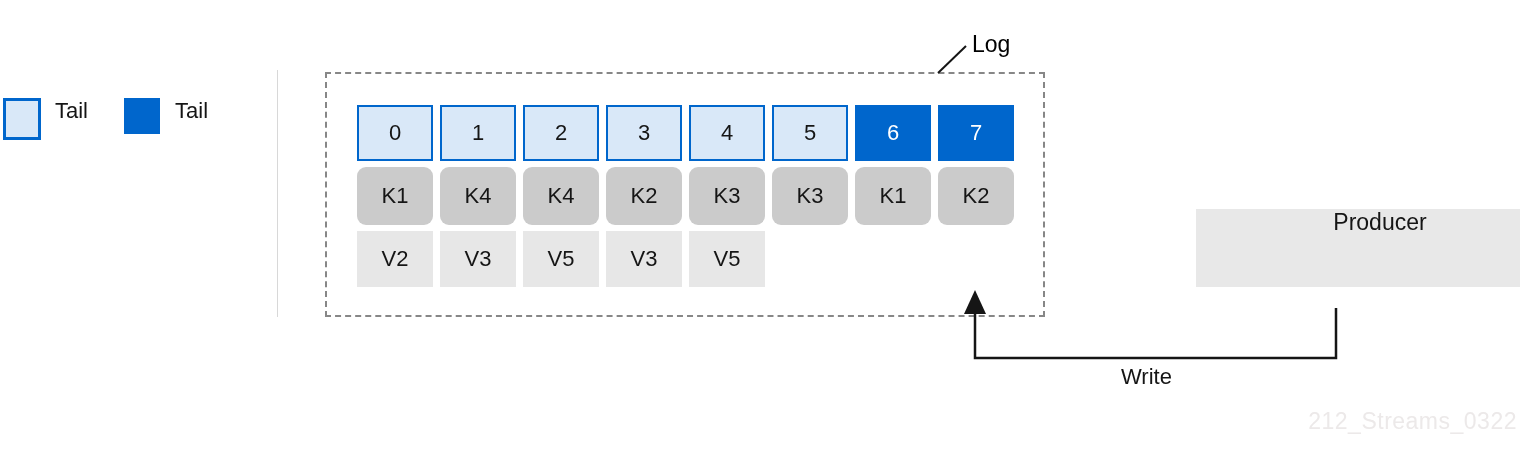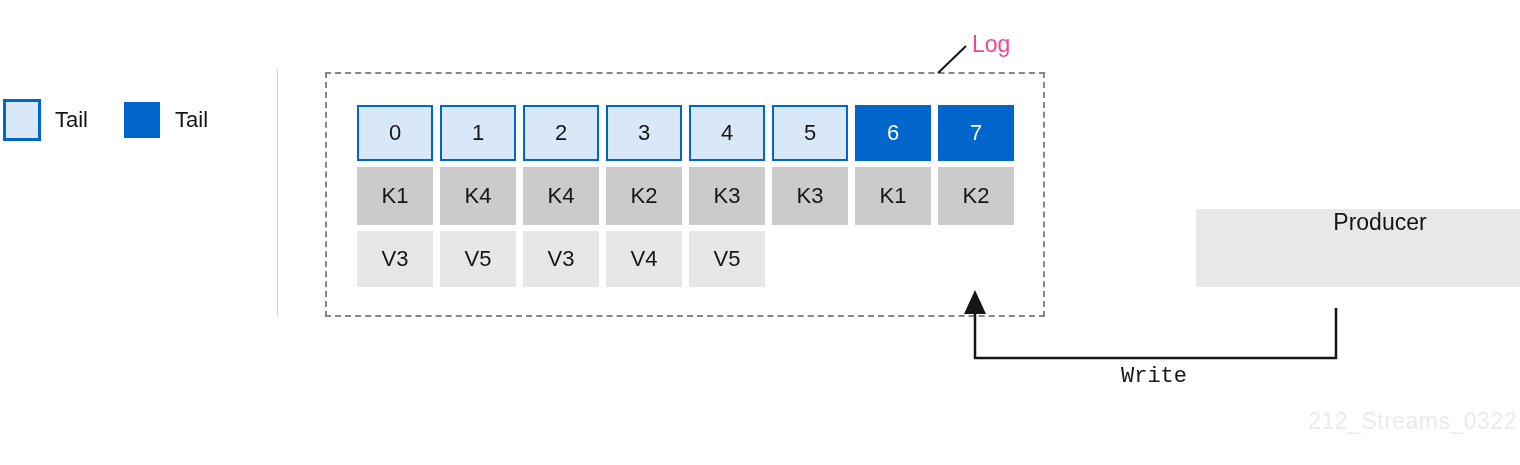--- a/index.html
+++ b/index.html
@@ -16,21 +16,20 @@
     overflow: hidden;
     color: #151515;
   }
   
   .legend {
     position: absolute;
     left: 3px;
     top: 98px;
     height: 44px;
     display: flex;
-    align-items: center;
   }
   .swatch { display: inline-block; box-sizing: border-box; }
   .swatch.tail {
     width: 38px; height: 42px;
     background: var(--tail-fill);
     border: 3px solid var(--head-fill);
     margin-right: 14px;
   }
   .swatch.head {
     width: 36px; height: 36px;
@@ -51,21 +50,21 @@
     position: absolute;
     left: 325px; top: 72px;
     width: 716px; height: 241px;
     border: 2px dashed #878787;
   }
   .log-label {
     position: absolute;
     left: 972px; top: 31px;
     font-size: 23px;
     font-weight: 500;
-    color: #ec4899;
+    color: #000000;
   }
   
   .grid {
     position: absolute;
     left: 357px; top: 105px;
     display: grid;
     grid-template-columns: repeat(8, 76px);
     grid-template-rows: 56px 58px 56px;
     column-gap: 7px;
     row-gap: 6px;
@@ -79,21 +78,21 @@
     box-sizing: border-box;
   }
   .cell.offset.tail {
     background: var(--tail-fill);
     border: 2px solid var(--head-fill);
   }
   .cell.offset.head {
     background: var(--head-fill);
     color: #ffffff;
   }
-  .cell.key { background: var(--key-fill); }
+  .cell.key { background: var(--key-fill); border-radius: 9px; }
   .cell.value { background: var(--value-fill); }
   
   .producer {
     position: absolute;
     left: 1152px; top: 209px;
     width: 368px; height: 78px;
     background: var(--producer-fill);
     display: flex;
     align-items: flex-start;
     justify-content: center;
@@ -107,21 +106,20 @@
     position: absolute;
     left: 0; top: 0;
     width: 1520px; height: 465px;
     pointer-events: none;
   }
   .write-label {
     position: absolute;
     left: 1121px; top: 364px;
     font-size: 22px;
     color: #151515;
-    font-family: Liberation Mono, monospace;
   }
   .watermark {
     position: absolute;
     right: 3px; top: 408px;
     font-size: 23px;
     color: var(--watermark-color);
     letter-spacing: 0.5px;
   }
 </style>
 </head>
@@ -152,24 +150,24 @@
       <div class="cell offset head">6</div>
       <div class="cell offset head">7</div>
       <div class="cell key">K1</div>
       <div class="cell key">K4</div>
       <div class="cell key">K4</div>
       <div class="cell key">K2</div>
       <div class="cell key">K3</div>
       <div class="cell key">K3</div>
       <div class="cell key">K1</div>
       <div class="cell key">K2</div>
+      <div class="cell value">V2</div>
       <div class="cell value">V3</div>
       <div class="cell value">V5</div>
       <div class="cell value">V3</div>
-      <div class="cell value">V4</div>
       <div class="cell value">V5</div>
     </div>
 
   <div class="producer">
     <span>Producer</span>
   </div>
 
   <svg class="overlay" viewBox="0 0 1520 465">
     <line x1="938" y1="73" x2="966" y2="46" stroke="#151515" stroke-width="2"></line>
     <path d="M1336 308 L1336 358 L975 358 L975 312" fill="none" stroke="#151515" stroke-width="2.5"></path>

